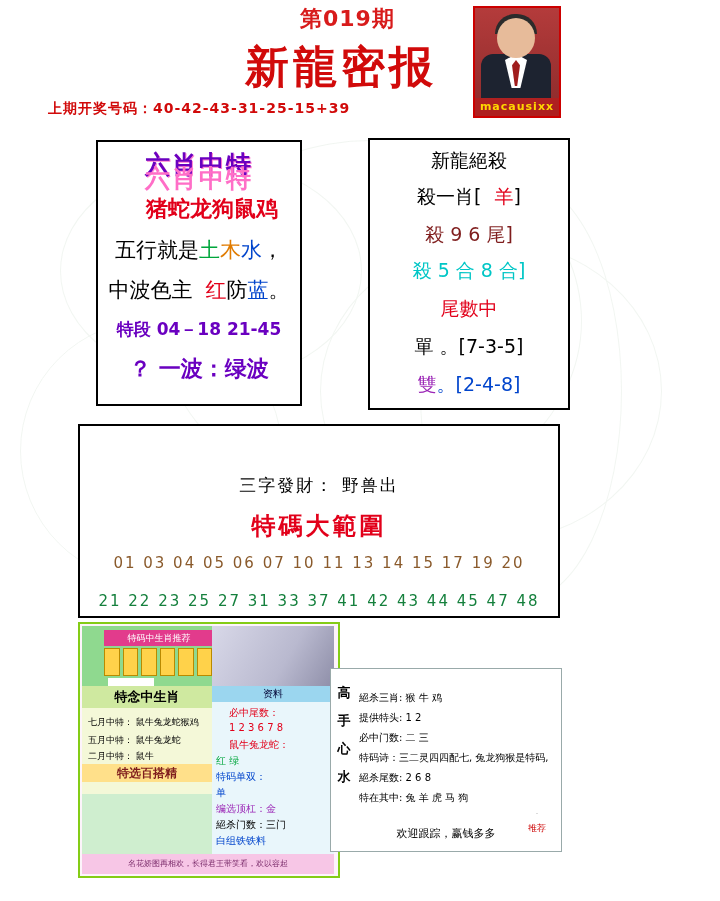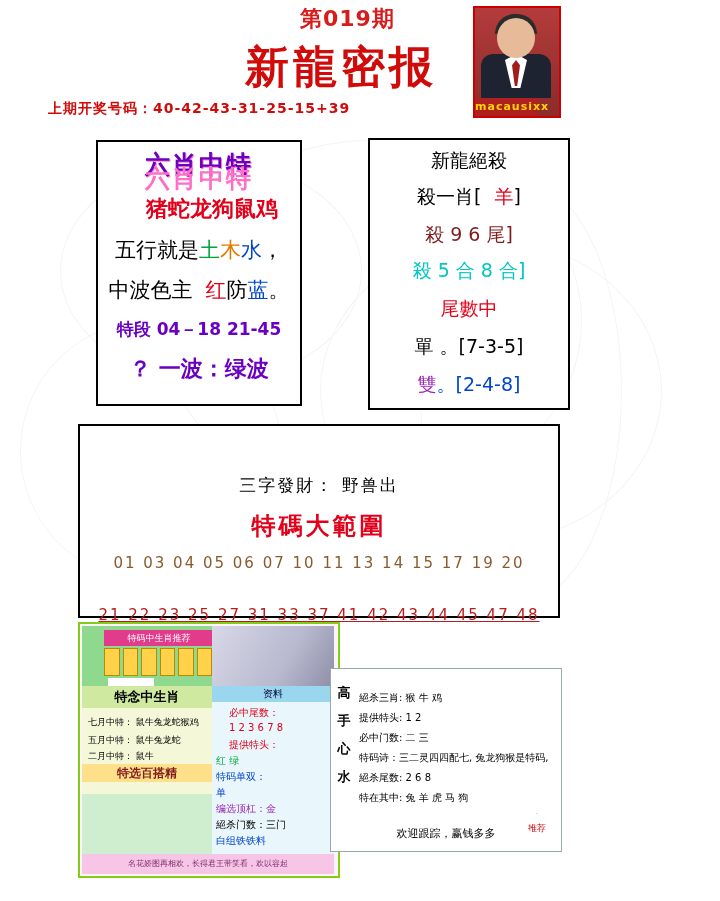--- a/index.html
+++ b/index.html
@@ -46,21 +46,21 @@
   }
   .portrait .shirt{
     position:absolute;left:30px;top:46px;width:22px;height:34px;background:#fff;
     clip-path:polygon(50% 0,100% 18%,70% 100%,30% 100%,0 18%);
   }
   .portrait .tie{
     position:absolute;left:37px;top:52px;width:8px;height:26px;background:#a01d1d;
     clip-path:polygon(50% 0,100% 20%,65% 100%,35% 100%,0 20%);
   }
   .portrait .brand{
-    position:absolute;left:0;bottom:0;width:64px;height:18px;
+    position:absolute;left:0;bottom:0;width:84px;height:18px;
     background:rgba(180,30,30,.85);color:#ffd700;font-size:11px;font-weight:bold;
     text-align:center;line-height:18px;letter-spacing:1px;
   }
   .lastdraw{
     position:absolute;left:48px;top:100px;
     font-size:14px;font-weight:bold;color:#d10a0a;
     letter-spacing:1px;
   }
   
   .box{position:absolute;background:#ffffff;border:2px solid #000;}
@@ -87,21 +87,21 @@
   .rb2{top:44px;font-size:19px;color:#000;}
   .rb3{top:82px;font-size:19px;color:#7f1d1d;}
   .rb4{top:118px;font-size:19px;color:#00c6c6;}
   .rb5{top:156px;font-size:19px;color:#e2001a;}
   .rb6{top:194px;font-size:19px;color:#000;}
   .rb7{top:232px;font-size:19px;color:#9b26b6;}
   
   .mb1{top:48px;font-size:17px;color:#000;letter-spacing:2px;}
   .mb2{top:84px;font-size:24px;font-weight:bold;color:#e2001a;letter-spacing:3px;}
   .mb3{top:128px;font-size:15px;color:#8a5a2b;letter-spacing:2px;}
-  .mb4{top:180px;font-size:15px;color:#b91c1c;letter-spacing:2px;text-decoration:underline;}
+  .mb4{top:166px;font-size:15px;color:#15803d;letter-spacing:2px;}
   
   #card-left{
     position:absolute;left:78px;top:622px;width:258px;height:252px;
     border:2px solid #84cc16;background:#fdf4fb;overflow:hidden;
   }
   .cl-top{position:absolute;left:2px;top:2px;width:130px;height:60px;background:#8fd98f;}
   .cl-top2{position:absolute;left:132px;top:2px;width:122px;height:60px;
      background:linear-gradient(120deg,#d8d8e8,#b9b9cf 60%,#8e8ea8);}
   .cl-banner{position:absolute;left:22px;top:4px;width:110px;height:16px;
      background:#e23b8c;color:#fff;font-size:9px;text-align:center;line-height:16px;}
@@ -222,21 +222,21 @@
     <div class="cl-hd2">特选百搭精</div>
   </div>
 
   <div class="cl-bot"></div>
   <div class="cl-bot2">名花娇图再相欢，长得君王带笑看，欢以容起</div>
 
   <div class="cl-right">
     <div class="cl-right-hd">资料</div>
     <div class="cl-r-row red" style="top:20px">必中尾数：</div>
     <div class="cl-r-row red" style="top:36px">1 2 3 6 7 8</div>
-    <div class="cl-r-row red" style="top:52px">提供特头：</div>
+    <div class="cl-r-row red" style="top:52px">鼠牛兔龙蛇：</div>
     <div class="cl-r-row green" style="top:68px">红  绿</div>
     <div class="cl-r-row blue" style="top:84px">特码单双：</div>
     <div class="cl-r-row blue" style="top:100px">单</div>
     <div class="cl-r-row purple" style="top:116px">编选顶杠：金</div>
     <div class="cl-r-row black" style="top:132px">絕杀门数：三门</div>
     <div class="cl-r-row blue" style="top:148px">白组铁铁料</div>
   </div>
 </div>
 
 <div id="card-right">

